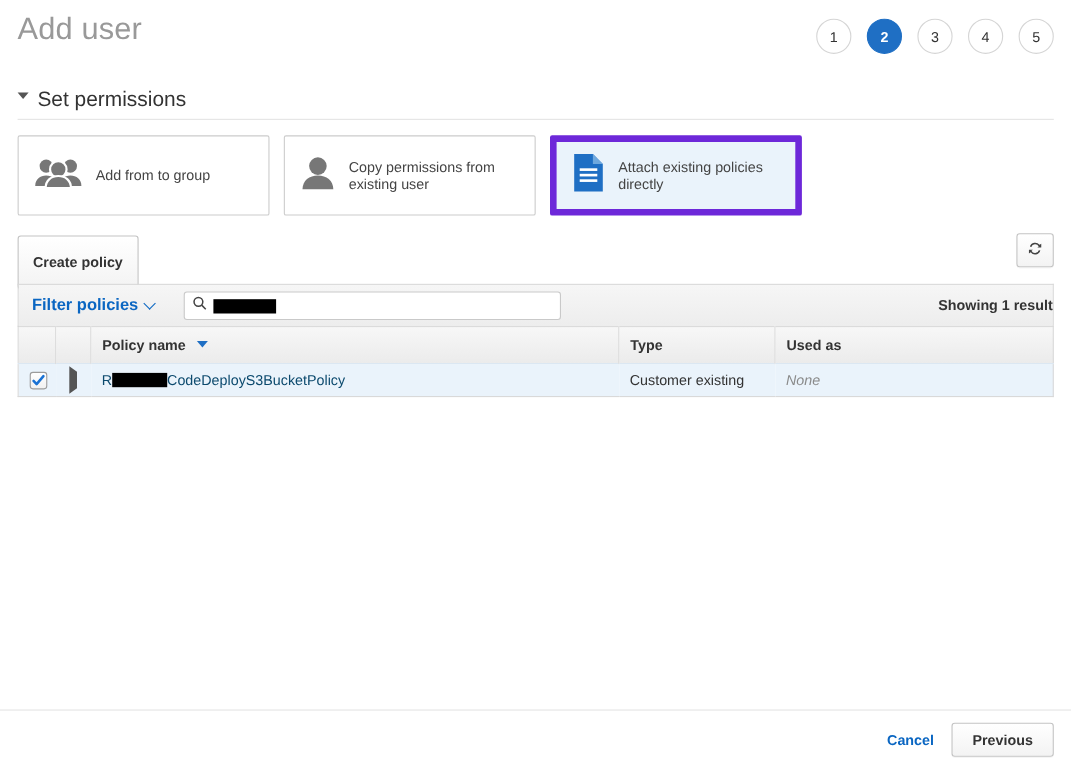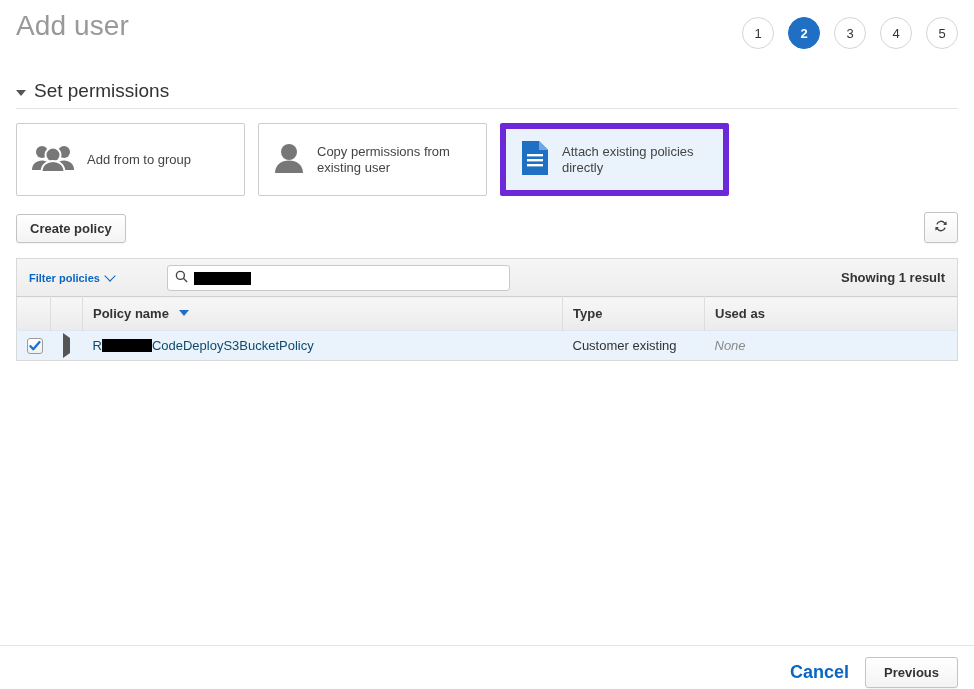--- a/index.html
+++ b/index.html
@@ -57,21 +57,21 @@
     background: #1f6fc4;
     border-color: #1f6fc4;
     color: #ffffff;
     font-weight: bold;
   }
 
   
   .section-head {
     margin: 8px 16px 0 16px;
     display: flex;
-    align-items: center;
+    align-items: flex-start;
     gap: 8px;
     padding-bottom: 6px;
     border-bottom: 1px solid #e4e4e4;
   }
   .caret-down {
     width: 0; height: 0;
     border-left: 5px solid transparent;
     border-right: 5px solid transparent;
     border-top: 6px solid #555555;
     margin-top: 4px;
@@ -119,21 +119,21 @@
     height: 30px;
   }
   .btn {
     font-family: "Liberation Sans", sans-serif;
     font-size: 13px;
     font-weight: bold;
     color: #333333;
     background: linear-gradient(to bottom, #ffffff 0%, #f3f3f3 100%);
     border: 1px solid #c3c3c3;
     border-radius: 3px;
-    padding: 6px 13px;
+    padding: 16px 13px;
     cursor: pointer;
     box-shadow: 0 1px 0 rgba(0,0,0,0.04);
   }
   .refresh-btn {
     position: absolute;
     right: 0;
     top: -2px;
     width: 34px;
     height: 31px;
     padding: 0;
@@ -149,21 +149,21 @@
     background: linear-gradient(to bottom, #f6f6f6 0%, #ededed 100%);
     border: 1px solid #d9d9d9;
     border-bottom: none;
     display: flex;
     align-items: center;
     padding: 0 12px;
     box-sizing: border-box;
     position: relative;
   }
   .filter-link {
-    font-size: 11px;
+    font-size: 15px;
     font-weight: bold;
     color: #0a66c2;
     cursor: pointer;
     display: flex;
     align-items: center;
     gap: 6px;
   }
   .chev {
     width: 7px; height: 7px;
     border-right: 1.6px solid #0a66c2;
@@ -187,21 +187,21 @@
     gap: 6px;
   }
   .redaction {
     display: inline-block;
     background: #000000;
     height: 13px;
     width: 57px;
   }
   .result-count {
     position: absolute;
-    right: 12px;
+    right: 0;
     font-size: 13px;
     font-weight: bold;
     color: #333333;
   }
 
   
   .policy-table {
     margin: 0 27px 0 16px;
     border: 1px solid #d9d9d9;
     border-top: 1px solid #cfcfcf;
@@ -285,21 +285,21 @@
   }
   .footer {
     position: absolute;
     right: 16px;
     top: 657px;
     display: flex;
     align-items: center;
     gap: 16px;
   }
   .cancel-link {
-    font-size: 18px;
+    font-size: 13px;
     font-weight: bold;
     color: #0a66c2;
     cursor: pointer;
   }
   .btn-primary {
     font-family: "Liberation Sans", sans-serif;
     font-size: 13px;
     font-weight: bold;
     color: #ffffff;
     background: linear-gradient(to bottom, #3b8ede 0%, #1f6fc4 100%);

